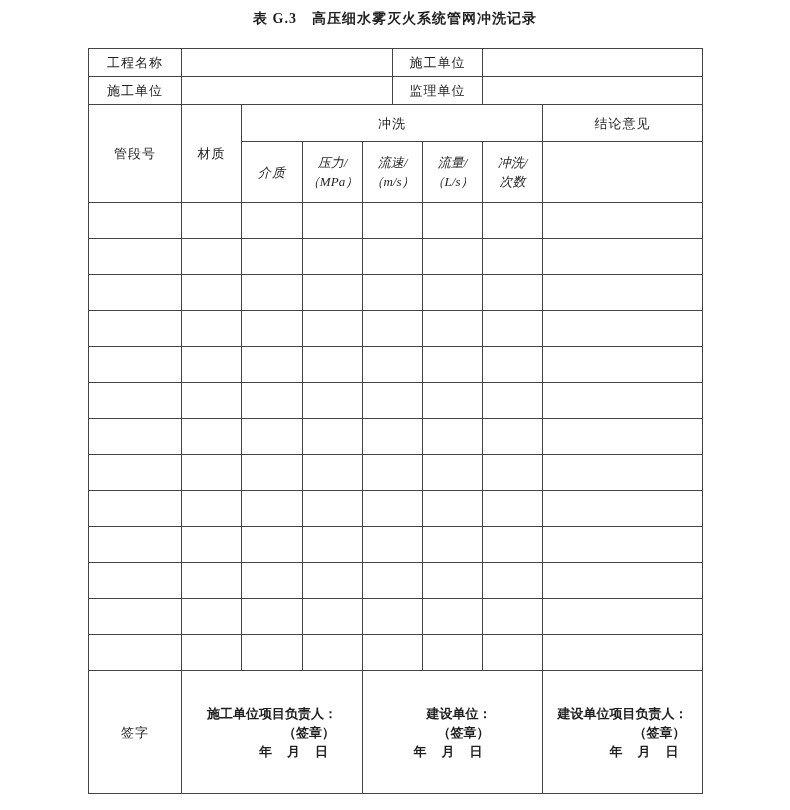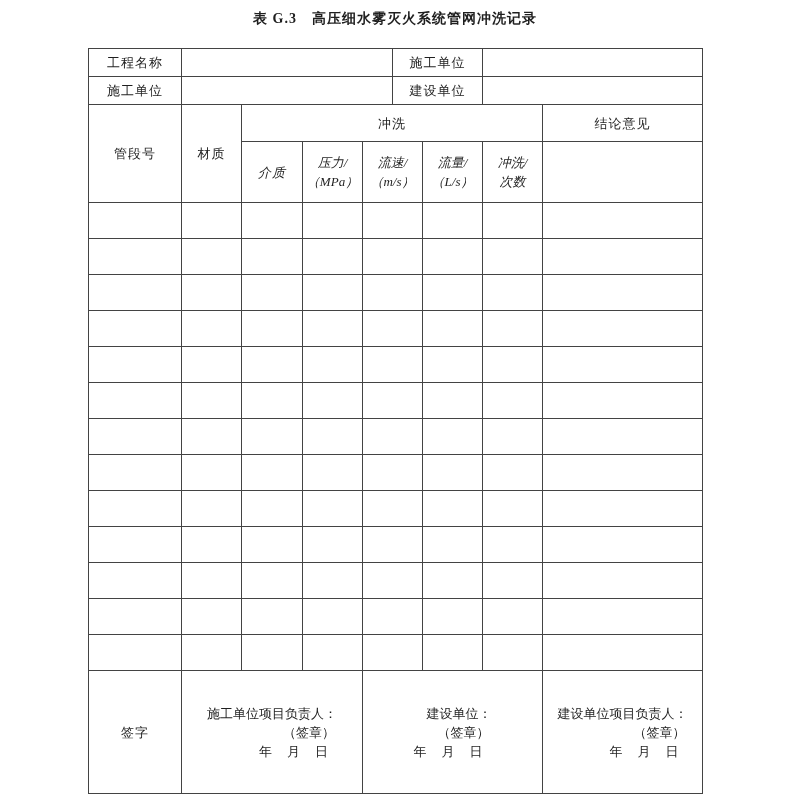--- a/index.html
+++ b/index.html
@@ -22,21 +22,21 @@
     font-size:13px;line-height:19px;
     overflow:hidden;
   }
   .lbl{letter-spacing:1px;}
   tr.r-info{height:28px;}
   tr.r-ha{height:37px;}
   tr.r-hb{height:61px;font-style:italic;}
   tr.body-row{height:36px;}
   tr.r-sig{height:123px;}
   .two-line div{line-height:19px;text-align:center;}
-  .sig-block{display:inline-block;text-align:right;line-height:19px;}
+  .sig-block{display:inline-block;text-align:right;line-height:19px;font-weight:bold;}
   .sig-l2{padding-right:2px;}
   .sig-l3{padding-right:8px;letter-spacing:1px;}
 </style>
 </head>
 <body>
 
 <div class="doc-title">表 G.3　高压细水雾灭火系统管网冲洗记录</div>
 
 <table class="form">
   <colgroup>
@@ -54,21 +54,21 @@
   <tbody>
     <tr class="r-info">
       <td class="lbl">工程名称</td>
       <td colspan="4"></td>
       <td colspan="2" class="lbl">施工单位</td>
       <td colspan="2"></td>
     </tr>
     <tr class="r-info">
       <td class="lbl">施工单位</td>
       <td colspan="4"></td>
-      <td colspan="2" class="lbl">建设单位</td>
+      <td colspan="2" class="lbl">监理单位</td>
       <td colspan="2"></td>
     </tr>
   </tbody>
 
   <tbody>
     <tr class="r-ha">
       <td rowspan="2" class="lbl">管段号</td>
       <td rowspan="2" class="lbl">材质</td>
       <td colspan="6" class="lbl">冲洗</td>
       <td class="lbl">结论意见</td>

